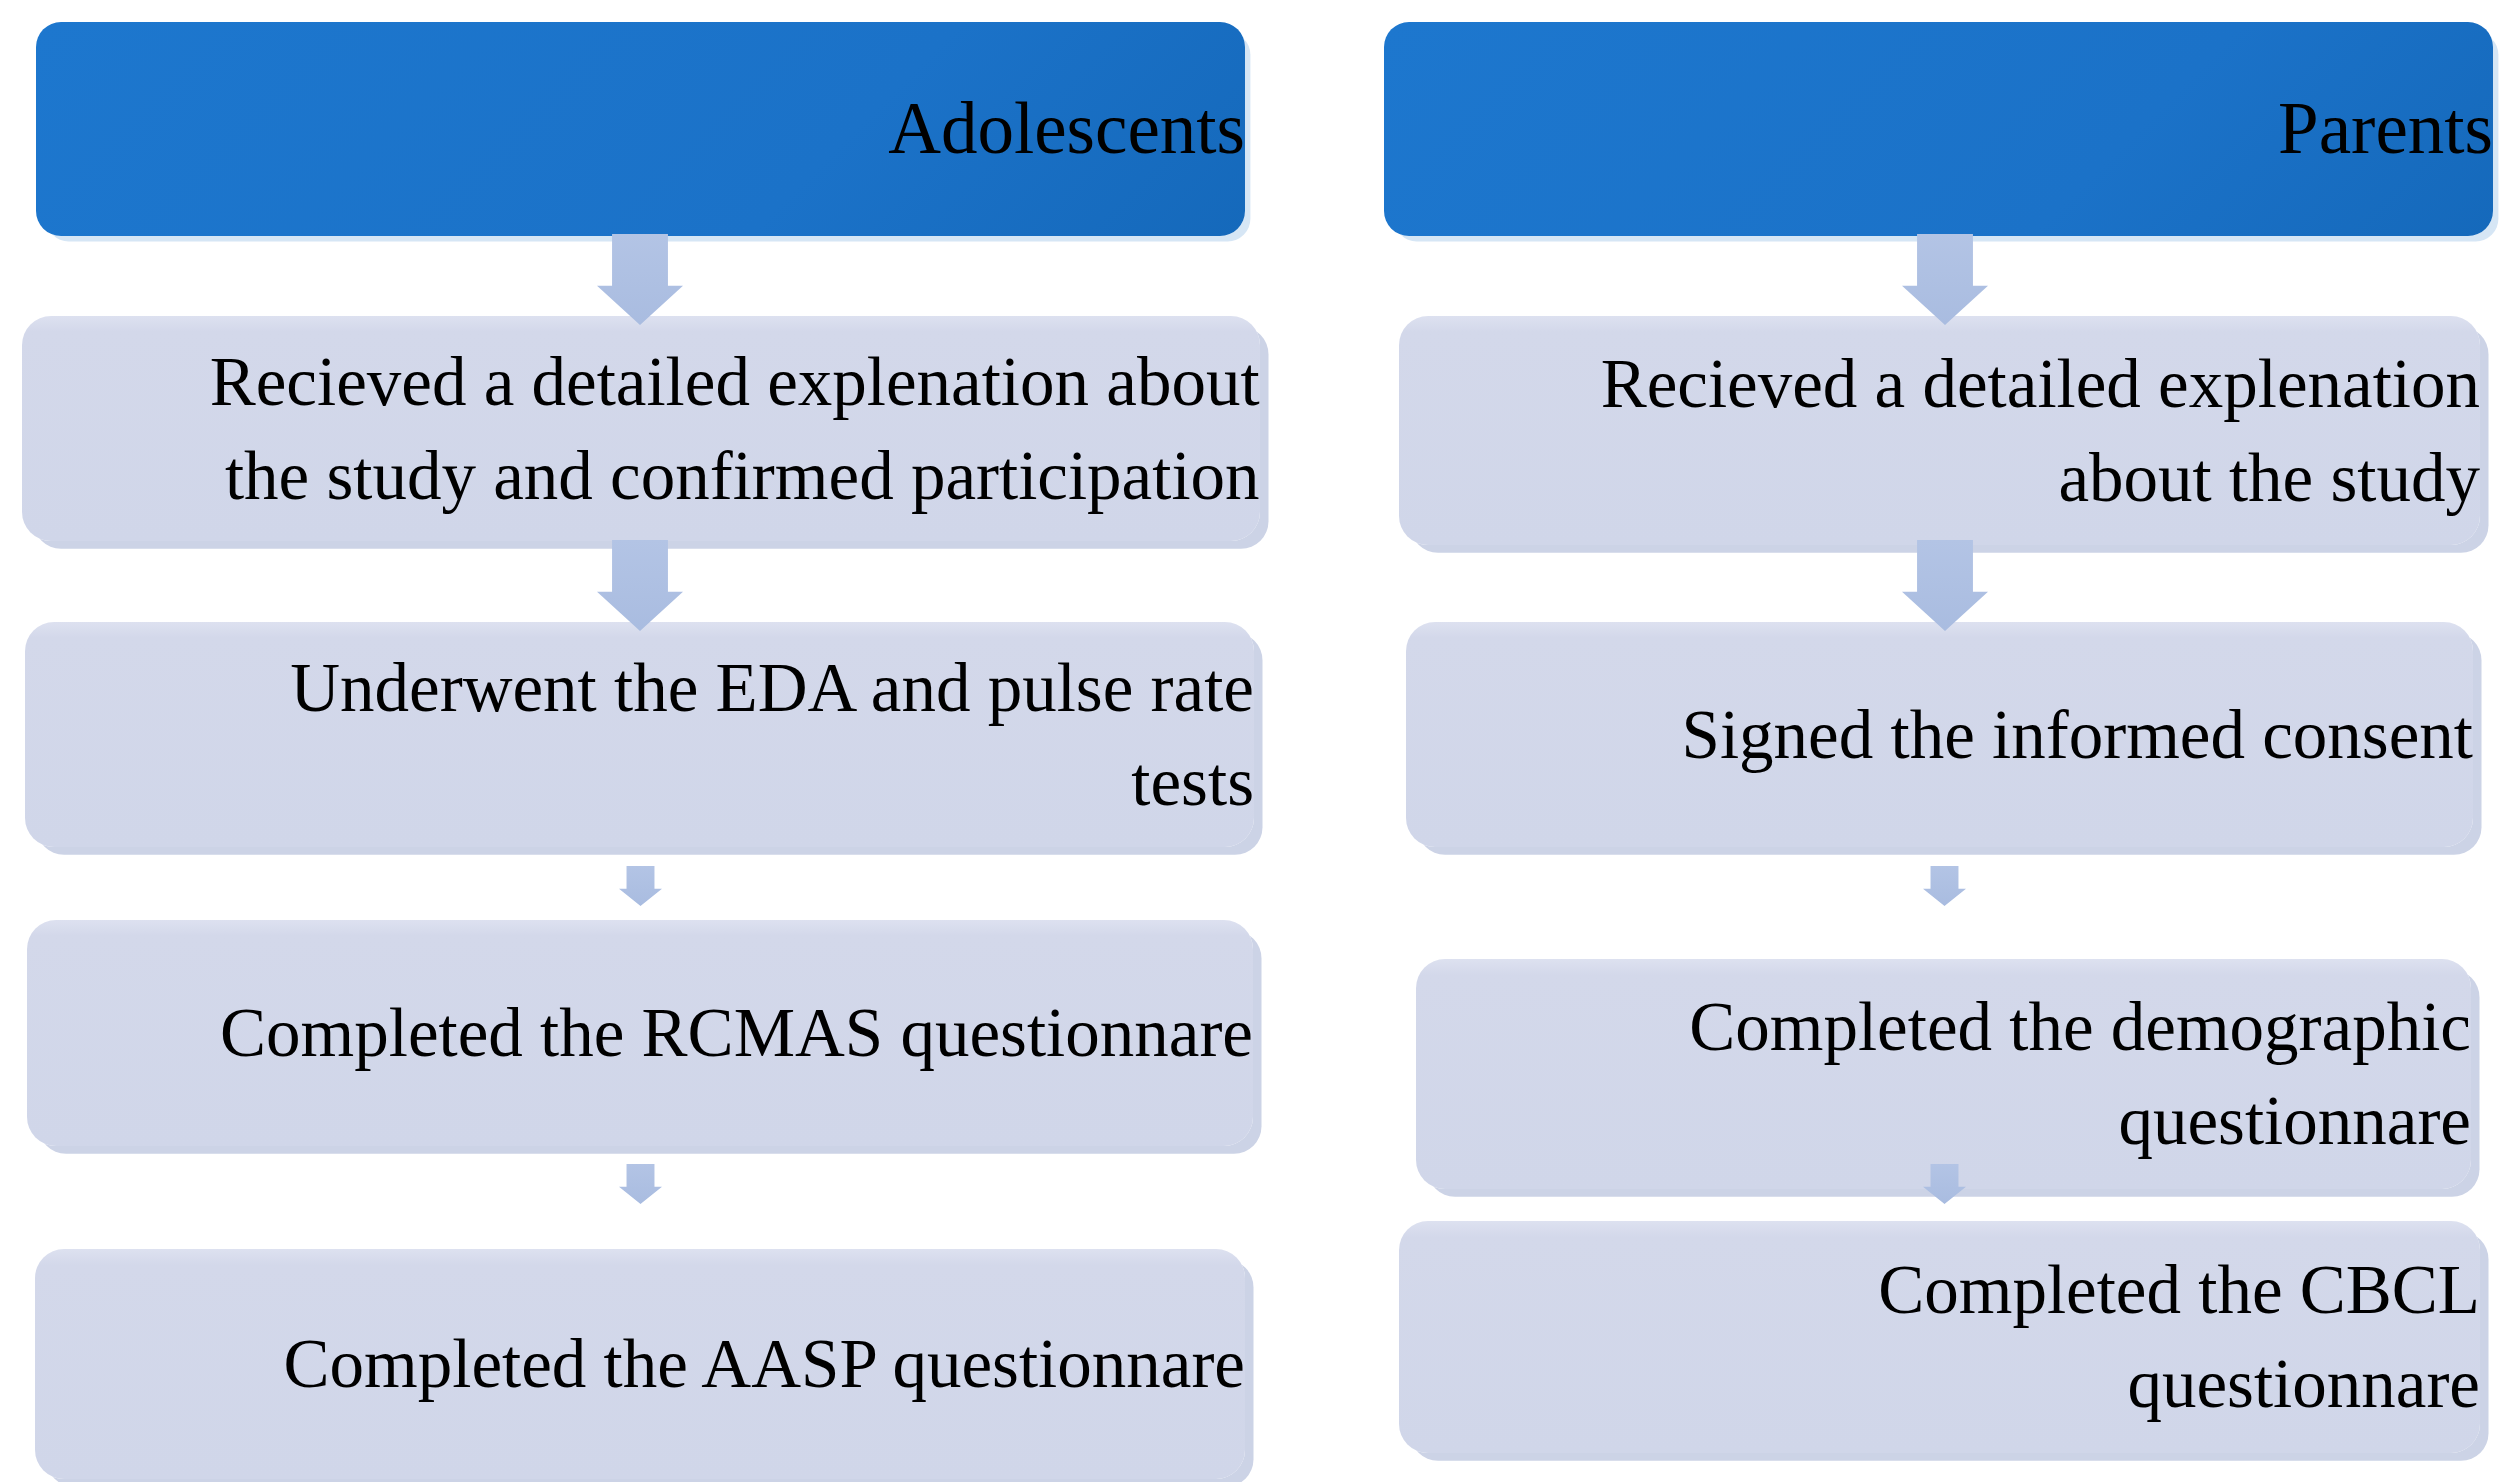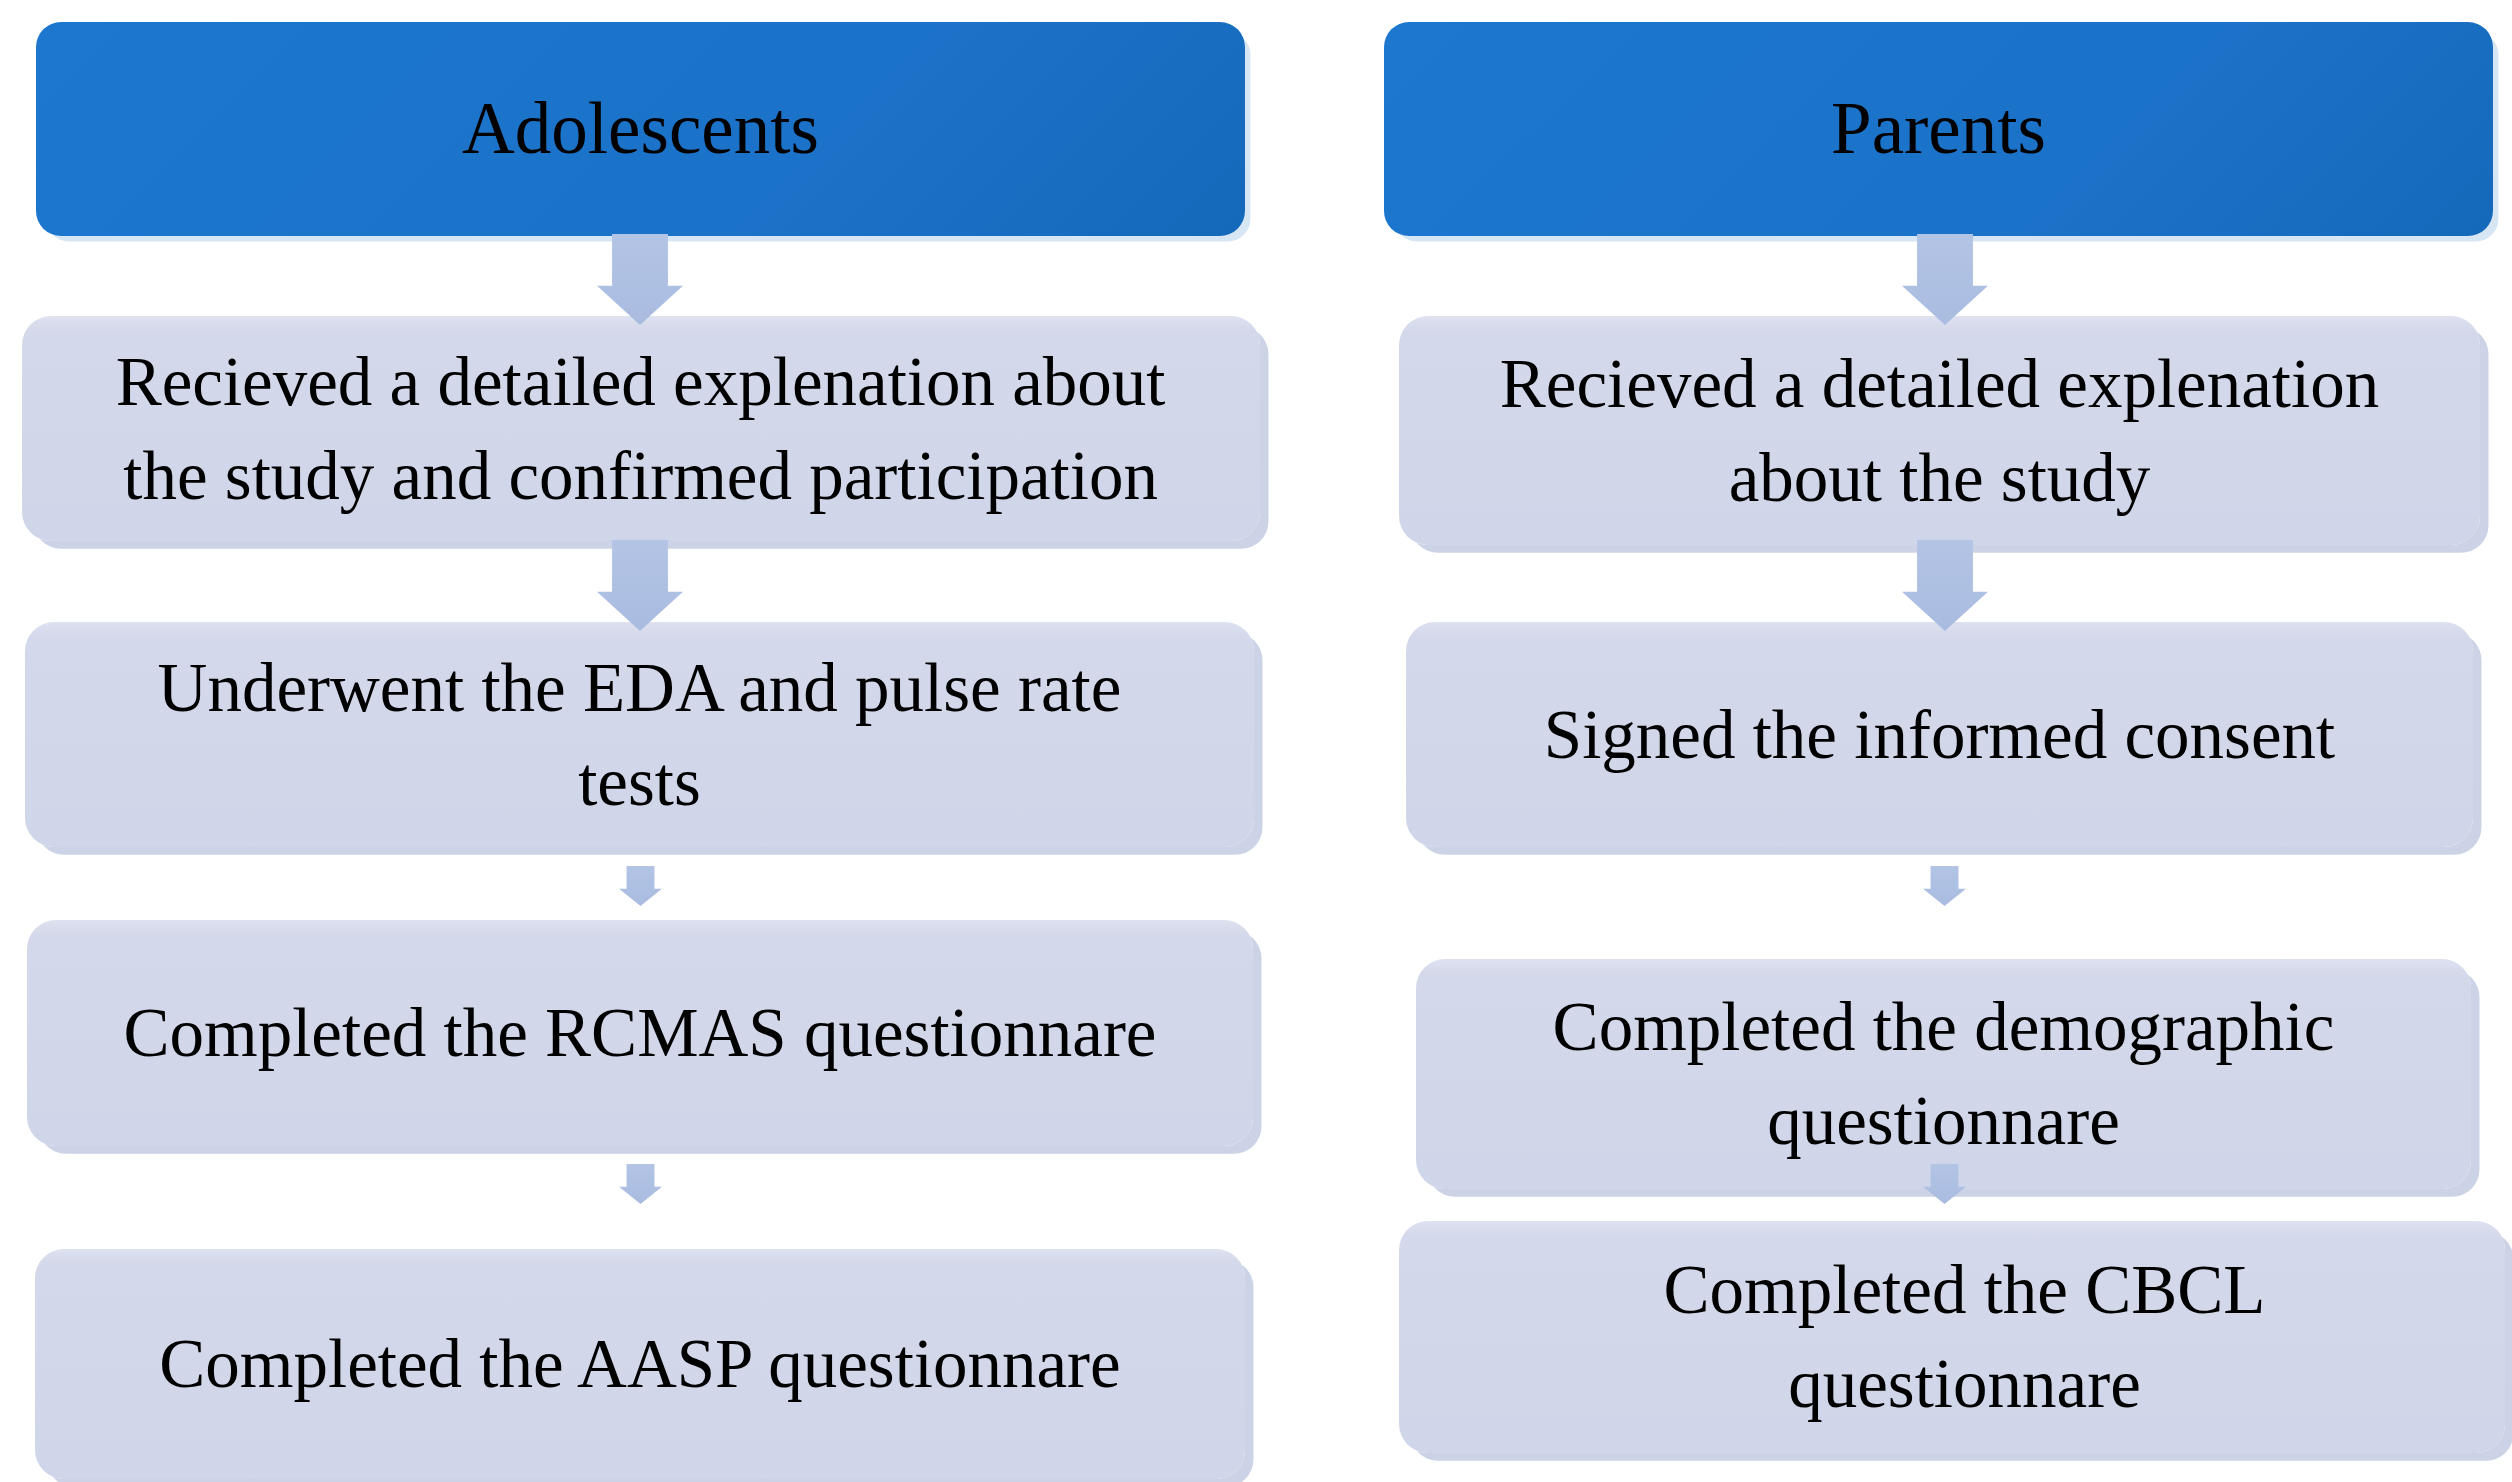--- a/index.html
+++ b/index.html
@@ -7,21 +7,21 @@
     width:2512px;height:1483px;
     background:#ffffff;
     font-family:"Liberation Serif","DejaVu Serif",serif;
     position:relative;overflow:hidden;
   }
   .canvas{position:absolute;left:0;top:0;width:2512px;height:1483px;}
 
   
   .box{
     position:absolute;z-index:1;
-    display:flex;flex-direction:column;justify-content:center;align-items:center;
+    display:flex;flex-direction:column;justify-content:center;align-items:flex-end;
     text-align:center;color:#000;
   }
   .header-box{
     background:linear-gradient(135deg,#1d77ce 0%,#1b72c8 65%,#1569bb 100%);
     border-radius:25px;
     box-shadow:7.7px 7.7px 0 -2.3px rgba(27,114,200,0.18);
     font-size:73px;line-height:93px;
   }
   .step-box{
     background:linear-gradient(180deg,#dde1f0 0%,#d3d8ea 7%,#d0d6e9 100%);
@@ -49,21 +49,21 @@
   .a-ar1{left:597px;top:234px;}
   .a-ar2{left:597px;top:540px;}
   .a-ar3{left:619px;top:866px;}
   .a-ar4{left:619px;top:1164px;}
 
   
   .p-header{left:1384px;top:21.6px;  width:1109px;height:214px;}
   .p-s1    {left:1399px;top:316px; width:1081px;height:229px;}
   .p-s2    {left:1406px;top:622px; width:1067px;height:225px;}
   .p-s3    {left:1416px;top:920px;width:1055px;height:230px;margin-top:39px;}
-  .p-s4    {left:1399px;top:1221px;width:1081px;height:232px;padding-left:25px;}
+  .p-s4    {left:1399px;top:1221px;width:1081px;height:232px;}
   .p-ar1{left:1902px;top:234px;}
   .p-ar2{left:1902px;top:540px;}
   .p-ar3{left:1923px;top:866px;}
   .p-ar4{left:1923px;top:1164px;}
 </style>
 </head>
 <body>
 
 <div class="canvas">
 

